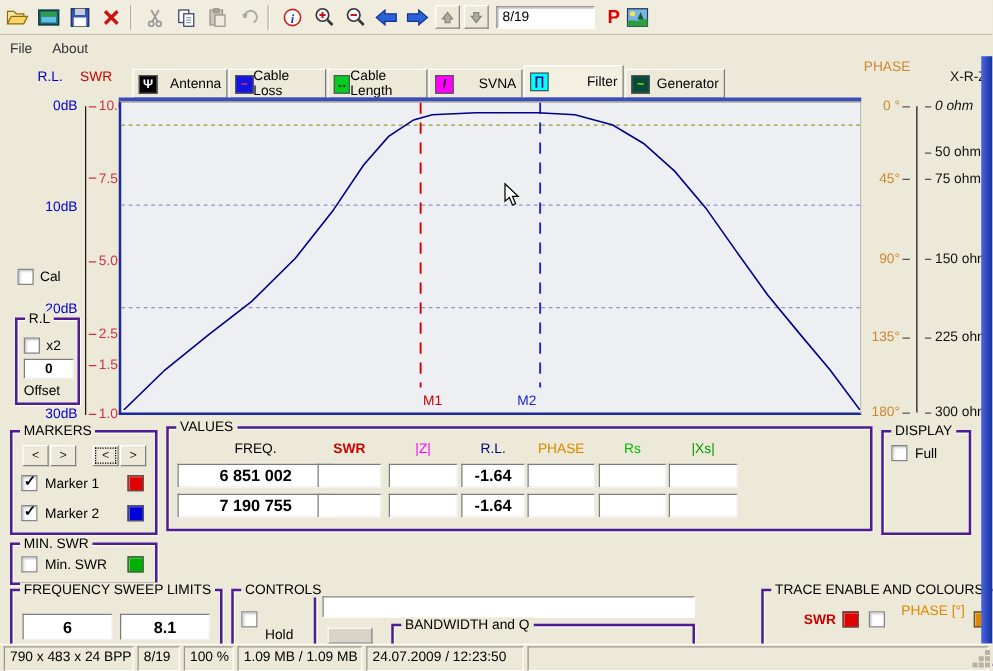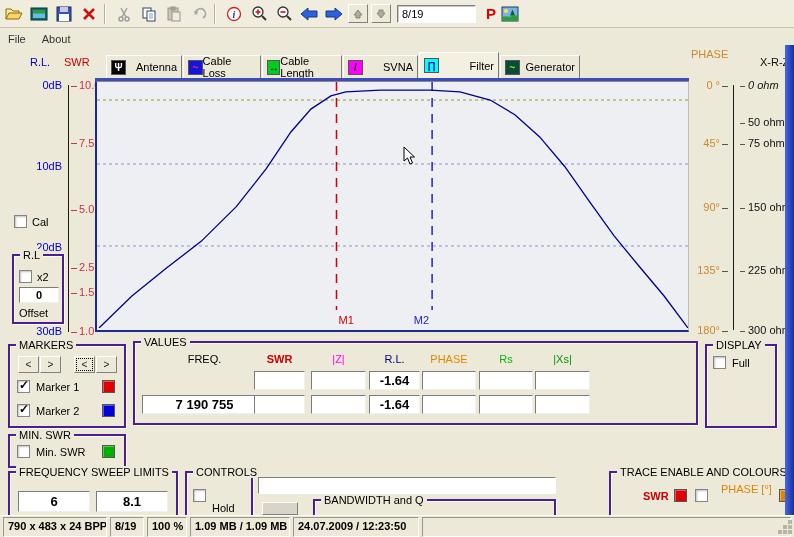--- a/index.html
+++ b/index.html
@@ -86,21 +86,21 @@
   .comment-field { position:absolute; left:258px; top:477px; width:298px; height:17px; background:#fff;
                    border:1px solid; border-color:#808080 #fff #fff #808080; font-size:11px;
                    font-family:"Liberation Sans",sans-serif; padding:1px 3px; }
   .mini-btn { position:absolute; left:262px; top:502px; width:36px; height:13px; background:#d8d4c8;
               border:1px solid; border-color:#fff #808080 #808080 #fff; }
   
   .statusbar { position:absolute; left:0; top:515px; width:794px; height:22px; background:#ece9d8;
                border-top:1px solid #fdfcf5; z-index:10; display:flex; align-items:center;
                padding:2px 3px; gap:3px; }
   .sb-cell { height:20px; border:1px solid; border-color:#9a968a #fdfcf5 #fdfcf5 #9a968a;
-             padding:2px 4px; white-space:nowrap; overflow:hidden;font-weight:bold; }
+             padding:2px 4px; white-space:nowrap; overflow:hidden; }
   .sb-cell:nth-child(1){width:104px} .sb-cell:nth-child(2){width:34px} .sb-cell:nth-child(3){width:40px}
   .sb-cell:nth-child(4){width:100px} .sb-cell:nth-child(5){width:126px} .sb-cell:nth-child(6){flex:1}
   .grip { position:absolute; right:2px; bottom:3px; width:4px; height:4px; background:#b8b4a4;
           box-shadow:-5px 0 0 #b8b4a4, 0 -5px 0 #b8b4a4, -10px 0 0 #b8b4a4, 0 -10px 0 #b8b4a4, -5px -5px 0 #b8b4a4; }
   .edge-strip { position:absolute; left:785px; top:45px; width:9px; height:470px;
                 background:linear-gradient(90deg,#4a66e0,#12309e); }
   #mouse-cursor { position:absolute; left:403px; top:146px; z-index:6; }
 </style>
 </head>
 <body>
@@ -330,20 +330,21 @@
       <div class="vhdr c-freq" style="color: rgb(0, 0, 0);">FREQ.</div>
       <div class="vhdr c-swr" style="color: rgb(204, 0, 0); font-weight: bold;">SWR</div>
       <div class="vhdr c-z" style="color: rgb(255, 0, 255);">|Z|</div>
       <div class="vhdr c-rl" style="color: rgb(0, 0, 128);">R.L.</div>
       <div class="vhdr c-phase" style="color: rgb(221, 136, 0);">PHASE</div>
       <div class="vhdr c-rs" style="color: rgb(0, 187, 0);">Rs</div>
       <div class="vhdr c-xs" style="color: rgb(0, 153, 0);">|Xs|</div>
     </div>
   <div id="values-rows">
       <div class="vrow" style="top: 28px;">
+        <div class="vcell c-freq">6 851 002</div>
         <div class="vcell c-swr"></div>
         <div class="vcell c-z"></div>
         <div class="vcell c-rl">-1.64</div>
         <div class="vcell c-phase"></div>
         <div class="vcell c-rs"></div>
         <div class="vcell c-xs"></div>
       </div>
       <div class="vrow" style="top: 52px;">
         <div class="vcell c-freq">7 190 755</div>
         <div class="vcell c-swr"></div>

